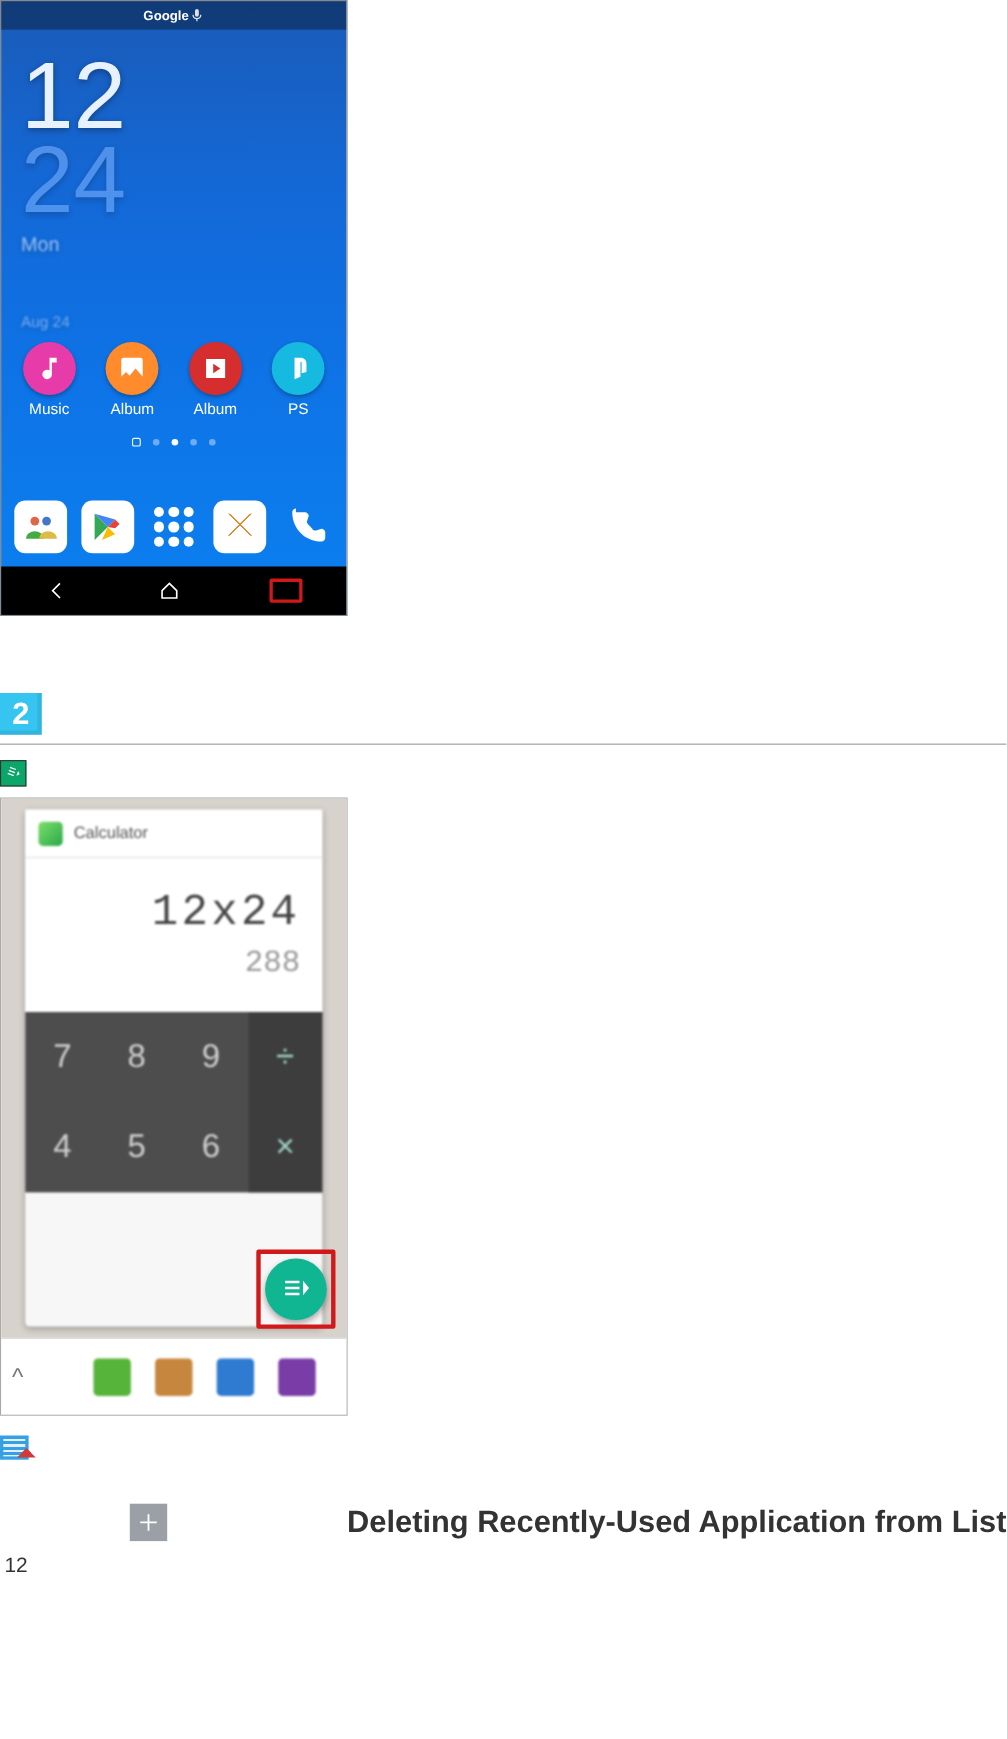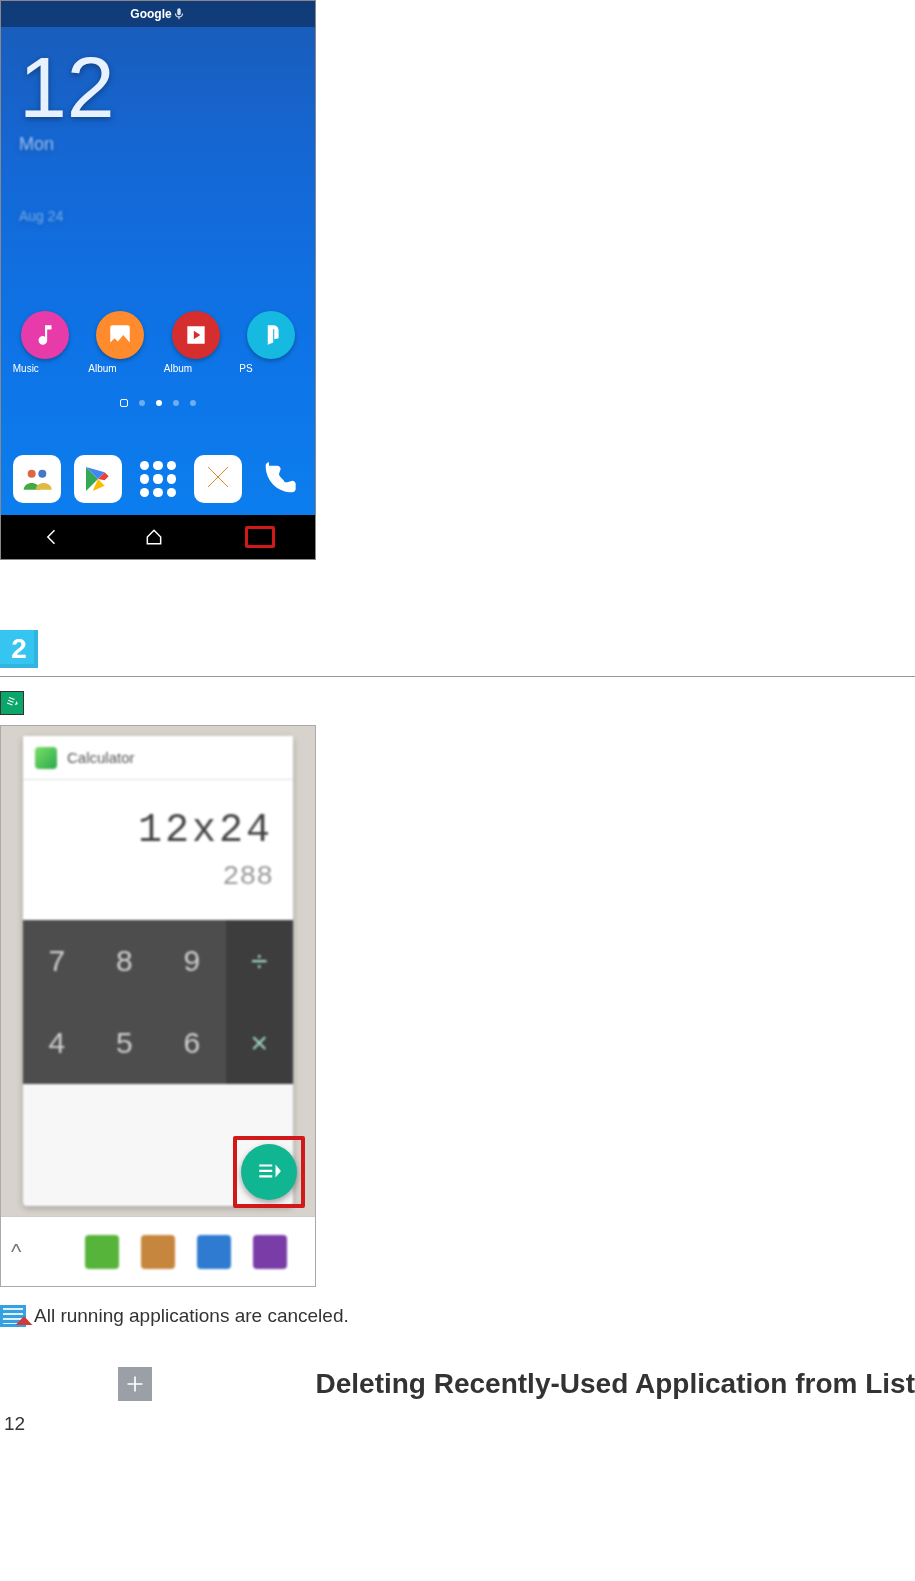--- a/index.html
+++ b/index.html
@@ -38,21 +38,21 @@
     filter: blur(0.5px);
   }
   .p1-clock .c-min { color:#7fb4ff; opacity:.55; font-size:86px;}
   .p1-clock .c-day { font-size:18px; display:block; margin-top:10px; opacity:.7; color:#cfe4ff; filter:blur(1px);}
   .p1-clock .c-date { font-size:14px; opacity:.5; color:#cfe4ff; filter:blur(1px);}
 
   .p1-mediarow{
     position:absolute; top:310px; left:0; right:0;
     display:flex; justify-content:space-around; padding:0 6px;
   }
-  .p1-mediaitem{ width:64px; text-align:left; color:#fff; font-size:10px;}
+  .p1-mediaitem{ width:64px; text-align:center; color:#fff; font-size:14px;}
   .p1-mediaitem .mi-ico{
     width:48px; height:48px; margin:0 auto 4px; border-radius:50%;
     display:flex; align-items:center; justify-content:center;
     box-shadow:0 2px 4px rgba(0,0,0,.3);
     filter: blur(0.6px);
   }
   .mi-music{ background:#e63ba8; }
   .mi-album{ background:#ff8b2d; }
   .mi-video{ background:#d62e2e; }
   .mi-ps   { background:#16b9e0; }
@@ -223,20 +223,21 @@
       <span>Google</span>
       <span class="hdrpill">
         <svg viewBox="0 0 24 24" width="14" height="14" fill="#fff">
             <path d="M12 14a3 3 0 0 0 3-3V5a3 3 0 1 0-6 0v6a3 3 0 0 0 3 3zm5-3a5 5 0 0 1-10 0H5a7 7 0 0 0 6 6.9V21h2v-3.1A7 7 0 0 0 19 11h-2z"></path>
           </svg>
       </span>
     </div>
 
     <div class="p1-clock">
       <span>12</span><br>
+      <span class="c-min">24</span>
       <span class="c-day">Mon</span>
       <span class="c-date">Aug 24</span>
     </div>
 
     <div class="p1-mediarow">
       <div class="p1-mediaitem">
         <div class="mi-ico mi-music">
           <svg viewBox="0 0 24 24">
               <path d="M12 3v10.55A4 4 0 1 0 14 17V7h4V3h-6z"></path>
             </svg>
@@ -384,21 +385,20 @@
         <span class="sa sa2"></span>
         <span class="sa sa3"></span>
         <span class="sa sa4"></span>
       </div>
     </div>
   </div>
 
   
   <div class="bullet-row">
     <span class="bico"></span>
-    <span>All running applications are canceled.</span>
   </div>
 
   
   <div class="section-head">
     <span class="plus-badge">
       <svg viewBox="0 0 24 24">
           <path d="M11 3h2v8h8v2h-8v8h-2v-8H3v-2h8z"></path>
         </svg>
     </span>
     <span>Deleting Recently-Used Application from List</span>

